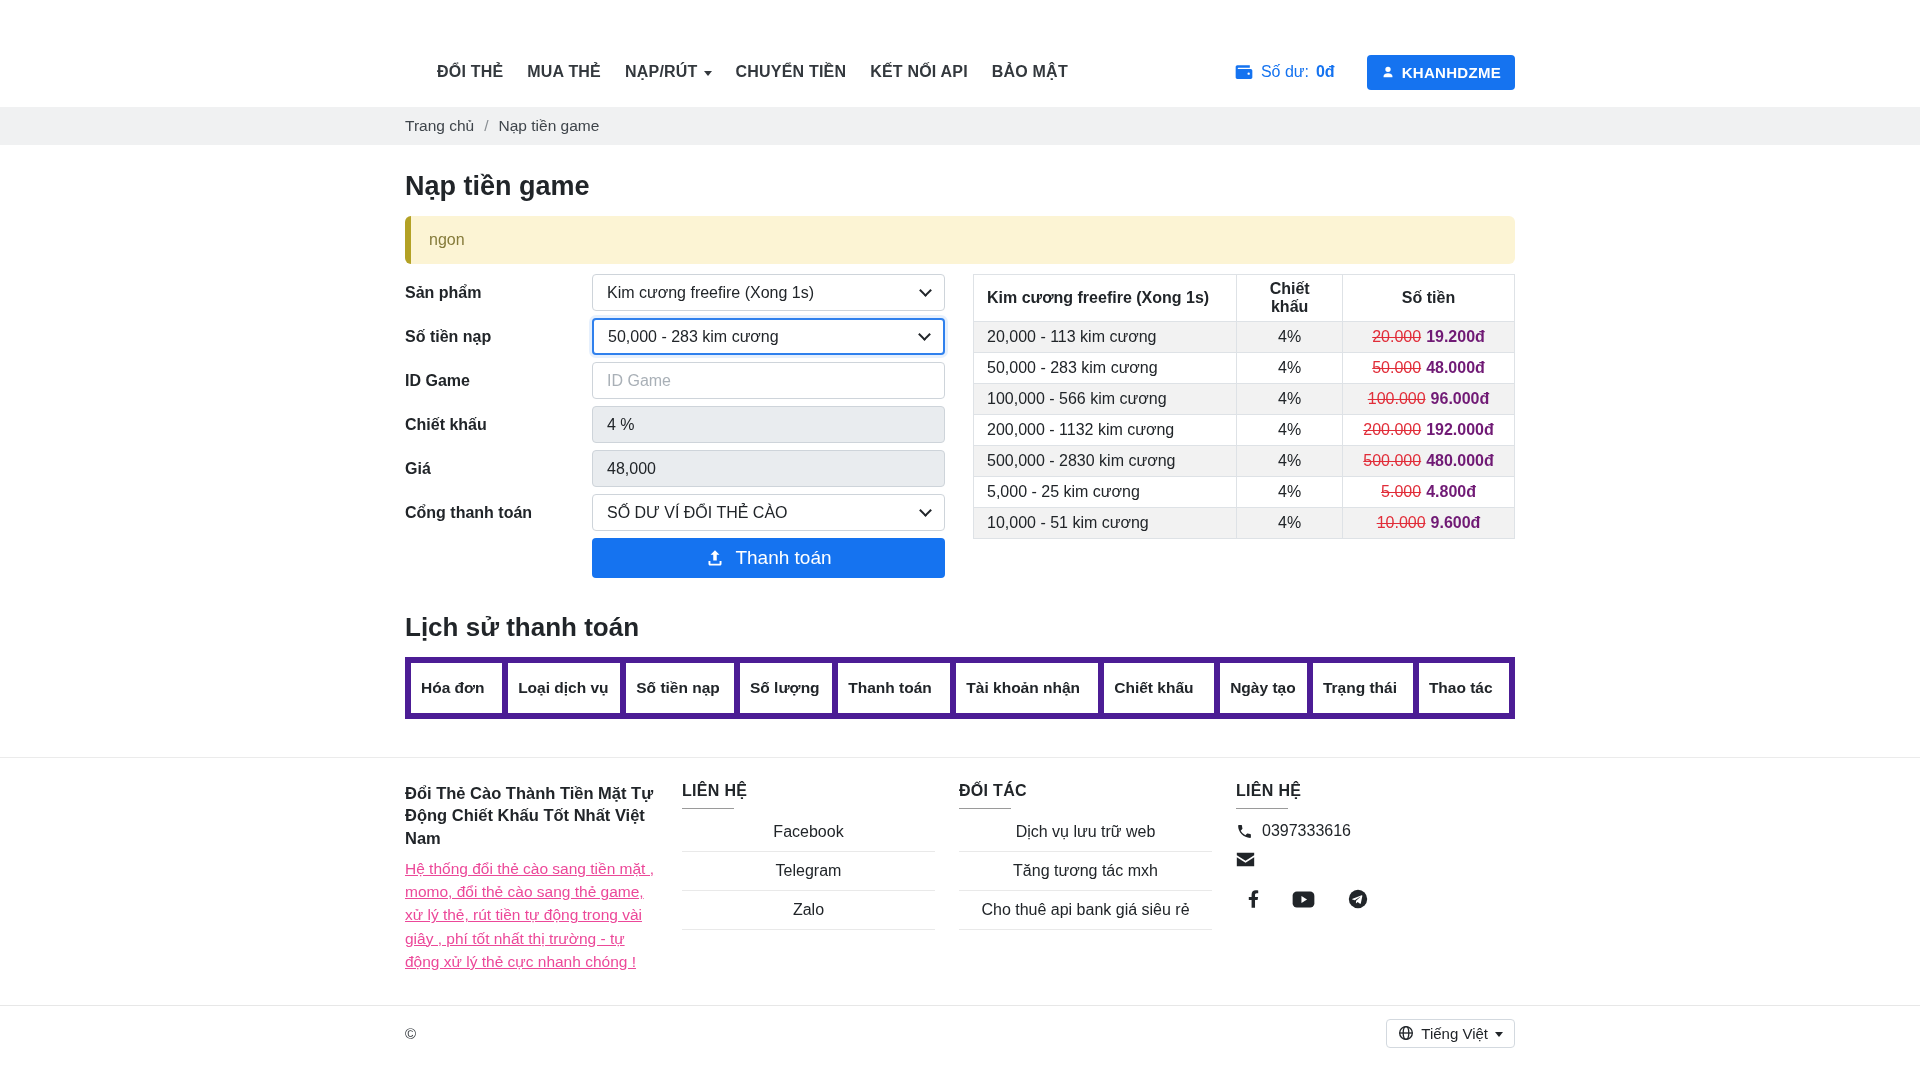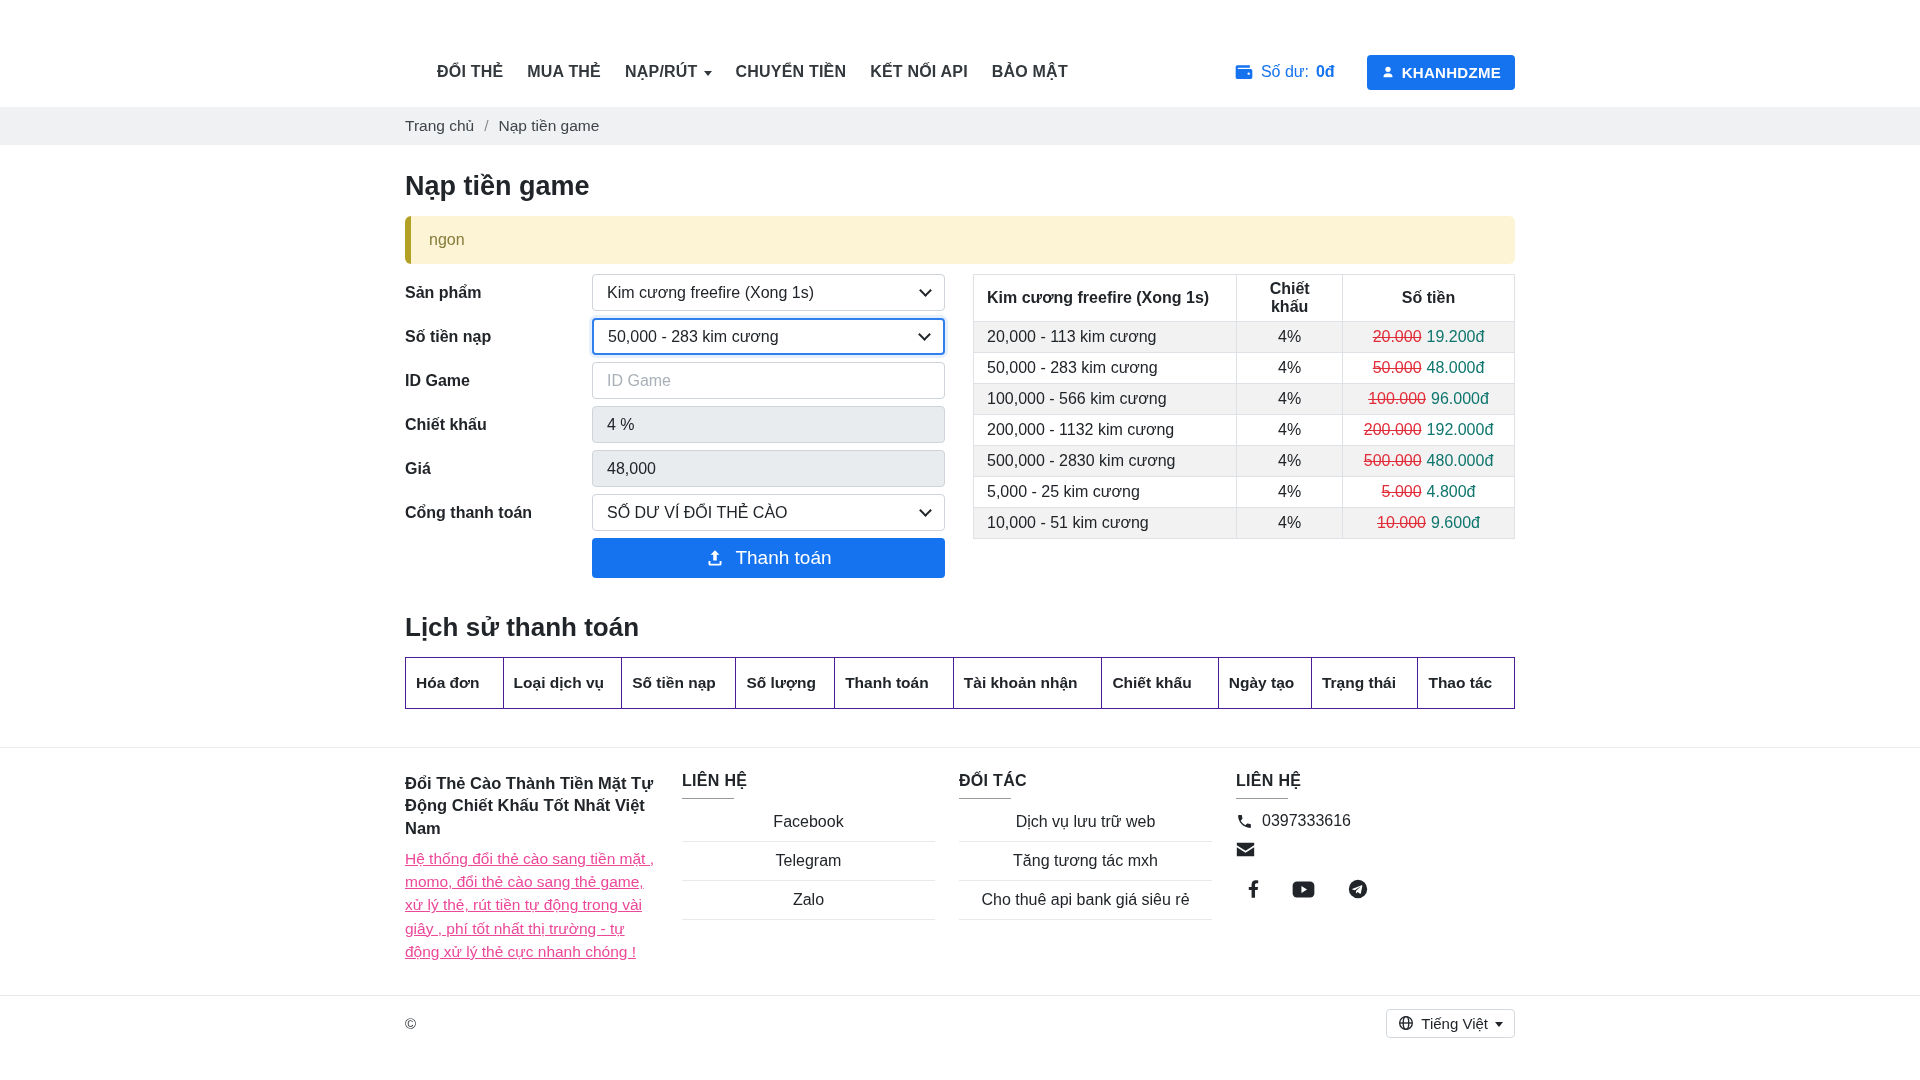--- a/index.html
+++ b/index.html
@@ -80,26 +80,26 @@
   
   .price-table { width:542px; border-collapse:collapse; font-size:16px; }
   .price-table th, .price-table td { border:1px solid #dee2e6; padding:5px 13px; height:31px; }
   .price-table th { font-weight:700; text-align:left; }
   .price-table th.c, .price-table td.c { text-align:center; }
   .price-table col.name  { width:264px; }
   .price-table col.disc  { width:106px; }
   .price-table col.price { width:172px; }
   .price-table tbody tr:nth-child(odd) { background:#f2f2f2; }
   .old-price { color:#e12d39; text-decoration:line-through; margin-right:5px; }
-  .new-price { font-weight:400; color:#0f766e; }
+  .new-price { font-weight:700; color:#701a75; }
 
   
   h2.section-title { font-size:26px; font-weight:700; margin-top:34px; margin-bottom:14px; }
   .history-table { width:100%; border-collapse:collapse; font-size:15.5px; }
-  .history-table th { border:1px solid #4c1d95; font-weight:700; text-align:left; padding:16px 10px; height:36px; }
+  .history-table th { border:6px solid #4c1d95; font-weight:700; text-align:left; padding:16px 10px; height:36px; }
 
   
   .footer-sep { border-top:1px solid #ebebeb; margin-top:38px; }
   .footer { padding-top:24px; padding-bottom:26px; }
   .footer-cols { display:flex; }
   .f-col { width:277px; padding-right:24px; }
   .about-title { font-size:16.5px; font-weight:700; line-height:1.35; margin-bottom:8px; }
   .about-text { font-size:15.5px; color:#ec4899; line-height:1.5;text-decoration:underline; }
   .f-head { font-size:16px; font-weight:700; letter-spacing:.3px; padding-bottom:8px; }
   .f-head-line { width:52px; border-top:1px solid #9a9a9a; margin-bottom:4px; }

